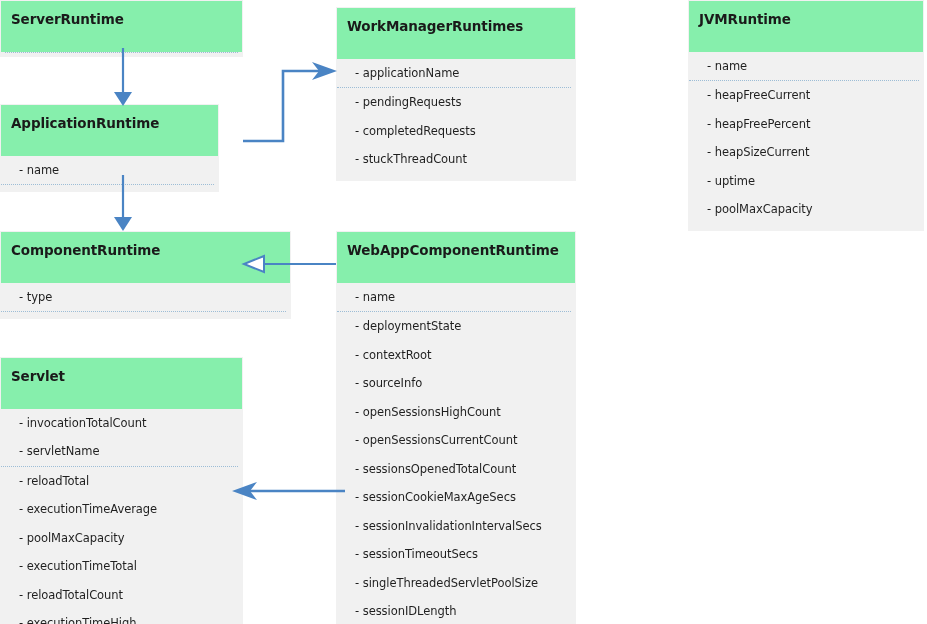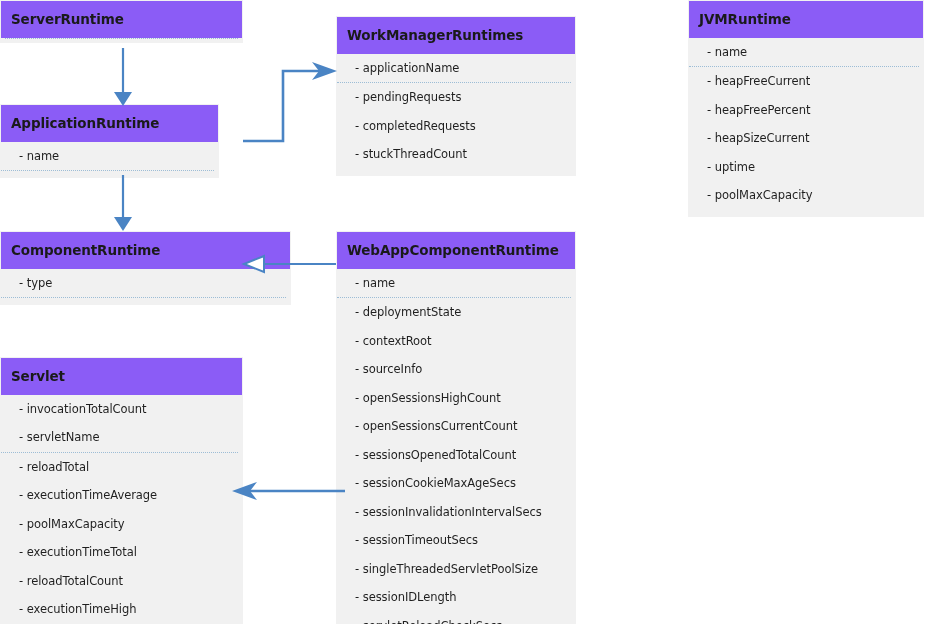--- a/index.html
+++ b/index.html
@@ -22,26 +22,26 @@
   }
   
   .uml-class {
     position: absolute;
     box-sizing: border-box;
     background: #f1f1f1;
     border: 1px solid #f1f1f1;
   }
   .uml-header {
     box-sizing: border-box;
-    background: #8b5cf6;
+    background: #86efac;
     color: #1a1a1a;
     font-size: 13.5px;
     font-weight: bold;
     letter-spacing: -0.1px;
-    padding: 12px 0 11px 10px;
+    padding: 12px 0 25px 10px;
     line-height: 1;
     white-space: nowrap;
   }
   .uml-header-rule {
     height: 0;
     border-top: 1px dotted #9dbdd6;
     margin: 0 4px;
   }
   .uml-attrs {
     padding: 0;
@@ -101,21 +101,21 @@
         <li class="uml-attr sep">- servletName</li>
         <li class="uml-attr">- reloadTotal</li>
         <li class="uml-attr">- executionTimeAverage</li>
         <li class="uml-attr">- poolMaxCapacity</li>
         <li class="uml-attr">- executionTimeTotal</li>
         <li class="uml-attr">- reloadTotalCount</li>
         <li class="uml-attr">- executionTimeHigh</li>
         <li class="uml-attr">- executionTimeLow</li>
       </ul>
     </div>
-    <div class="uml-class" style="left: 336px; top: 16px; width: 240px;">
+    <div class="uml-class" style="left: 336px; top: 7px; width: 240px;">
       <div class="uml-header">WorkManagerRuntimes</div>
       <ul class="uml-attrs">
         <li class="uml-attr sep">- applicationName</li>
         <li class="uml-attr">- pendingRequests</li>
         <li class="uml-attr">- completedRequests</li>
         <li class="uml-attr">- stuckThreadCount</li>
       </ul>
       <div style="height: 6px;"></div>
     </div>
     <div class="uml-class" style="left: 336px; top: 231px; width: 240px;">

